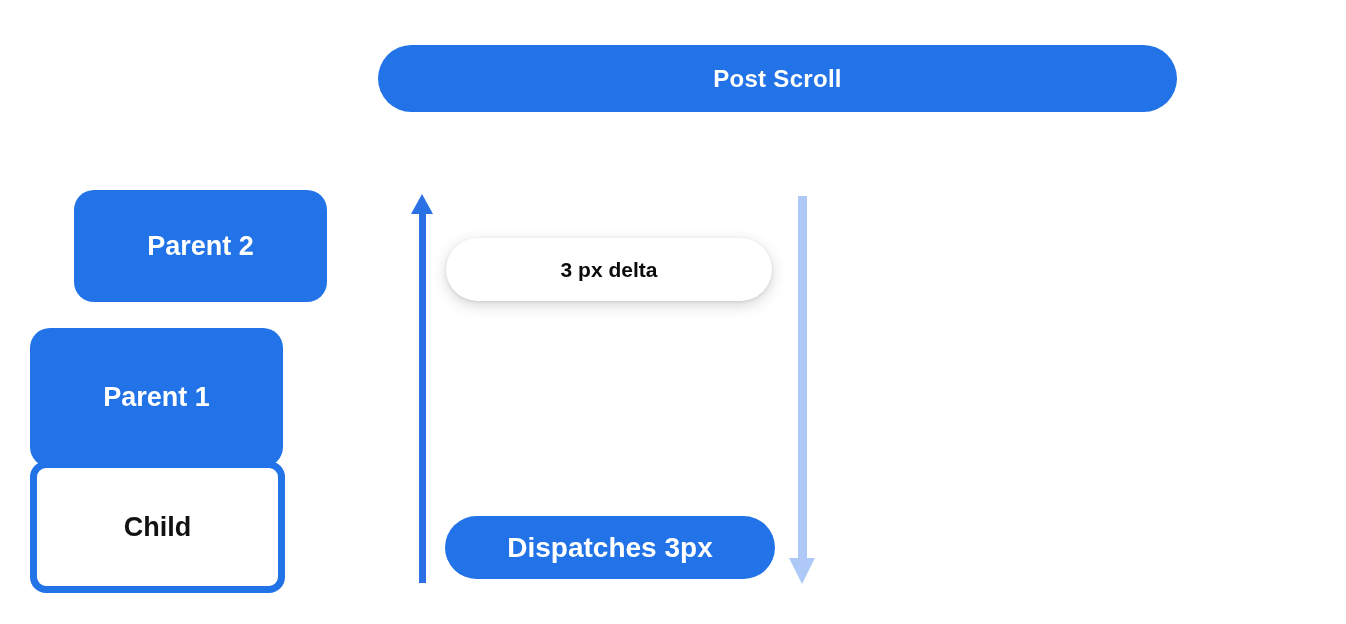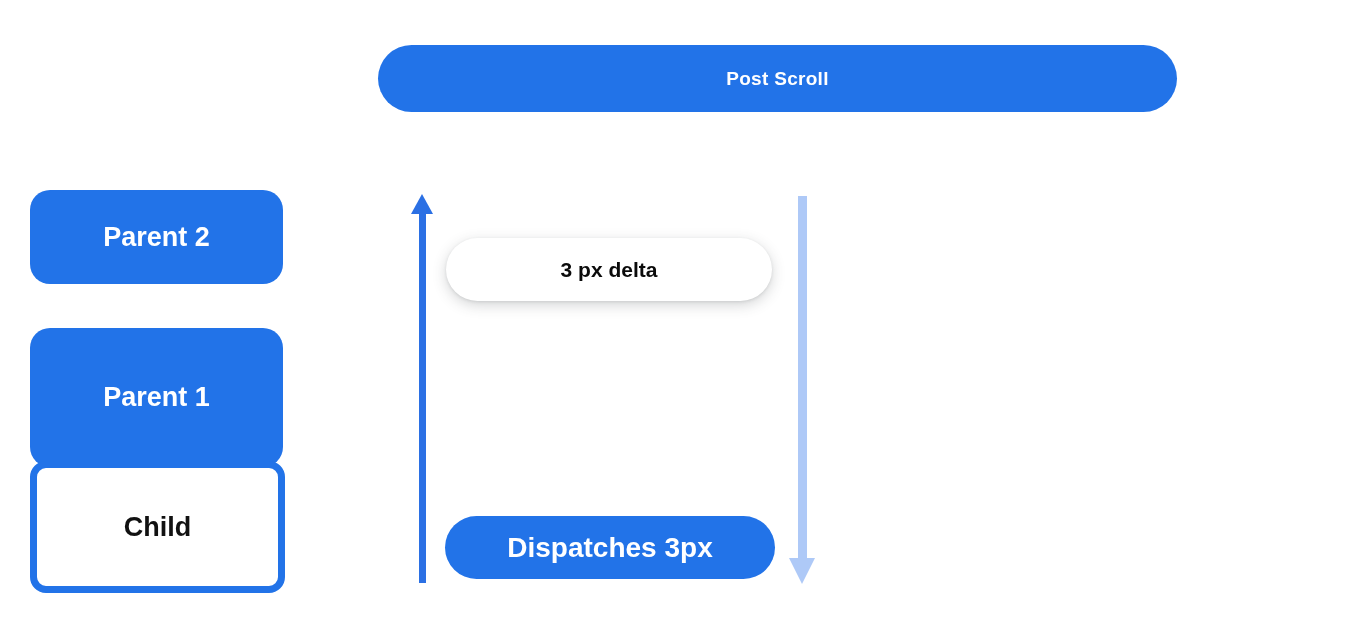--- a/index.html
+++ b/index.html
@@ -22,21 +22,21 @@
     left: 378px;
     top: 45px;
     width: 799px;
     height: 67px;
     background: #2273e8;
     border-radius: 34px;
     display: flex;
     align-items: center;
     justify-content: center;
     color: #ffffff;
-    font-size: 19px;
+    font-size: 24px;
     font-weight: 700;
     letter-spacing: 0.3px;
     text-align: center;
   }
 
   
   .stack-box {
     position: absolute;
     left: 30px;
     width: 253px;
@@ -52,21 +52,21 @@
     font-weight: 700;
     border-radius: 20px;
   }
   .stack-box.outlined {
     background: #ffffff;
     color: #111111;
     font-weight: 600;
     border: 7px solid #2273e8;
     border-radius: 16px;
   }
-  .box-parent2 { top: 190px; height: 94px; }
+  .box-parent2 { top: 190px; height: 112px; margin-left: 44px; }
   .box-parent1 { top: 328px; height: 139px; }
   .box-child   { top: 461px; height: 132px; width: 255px; }
 
   
   .arrow-up-shaft {
     position: absolute;
     left: 419px;
     top: 212px;
     width: 7px;
     height: 371px;

